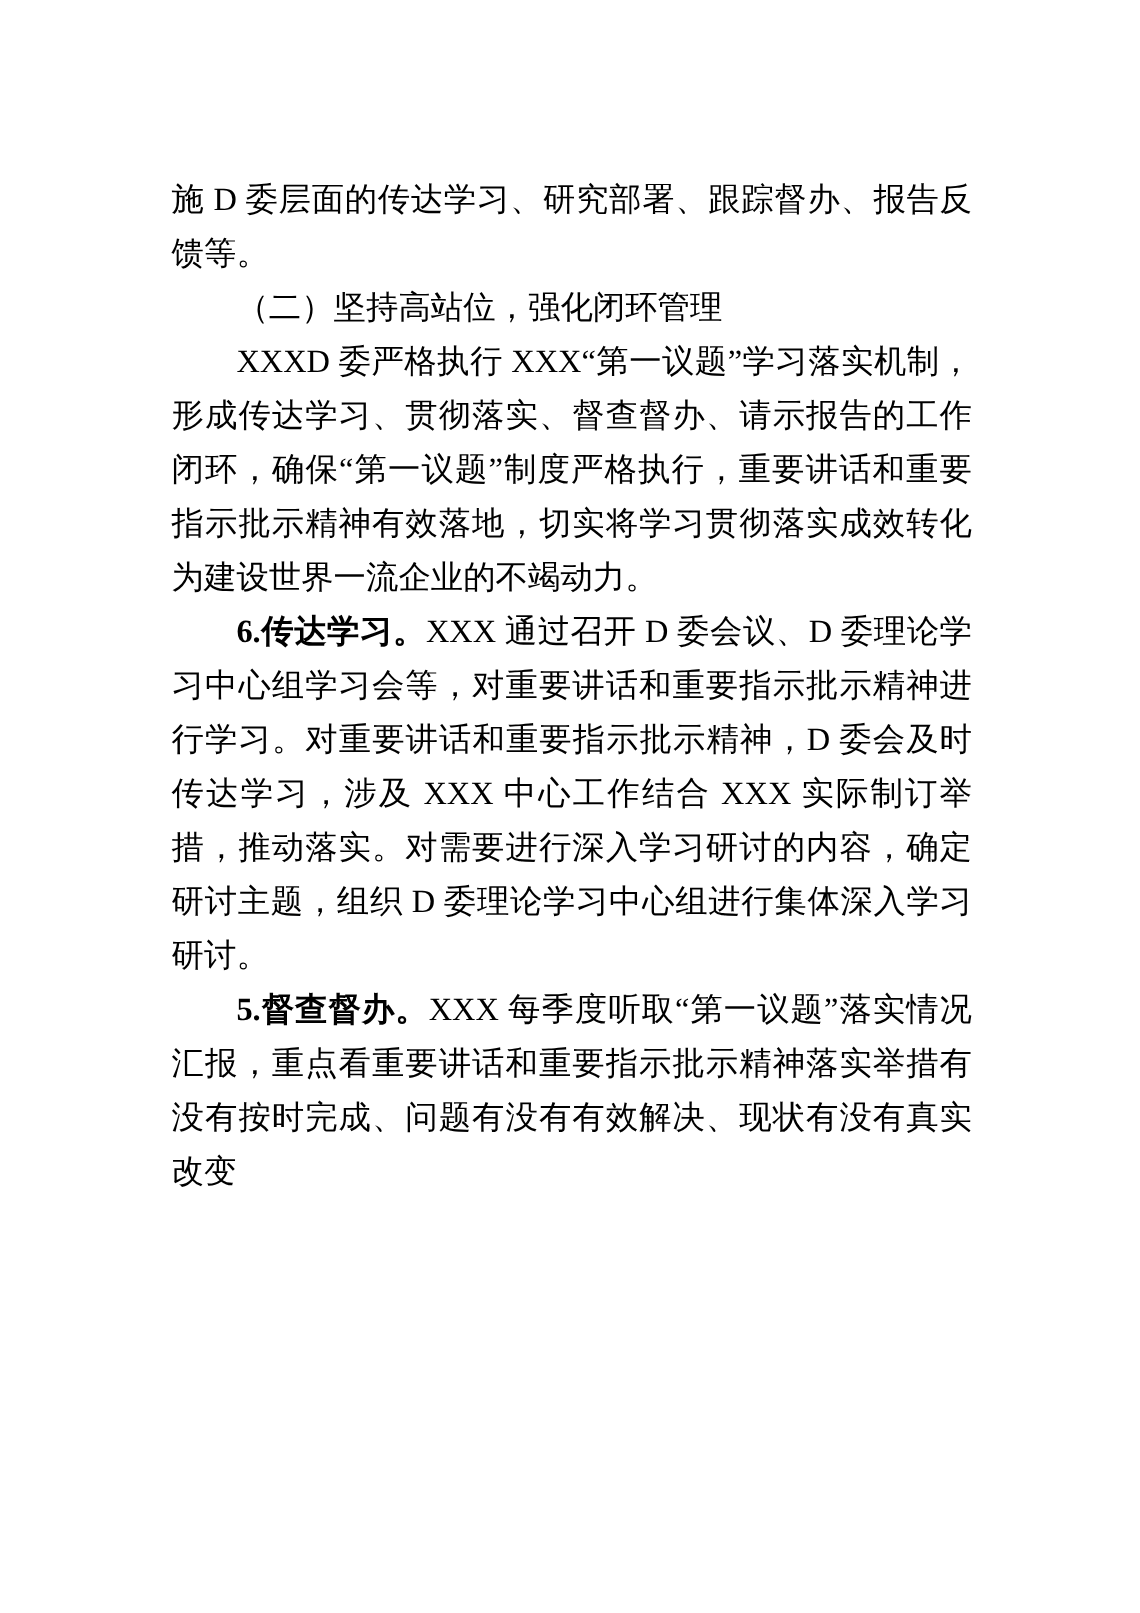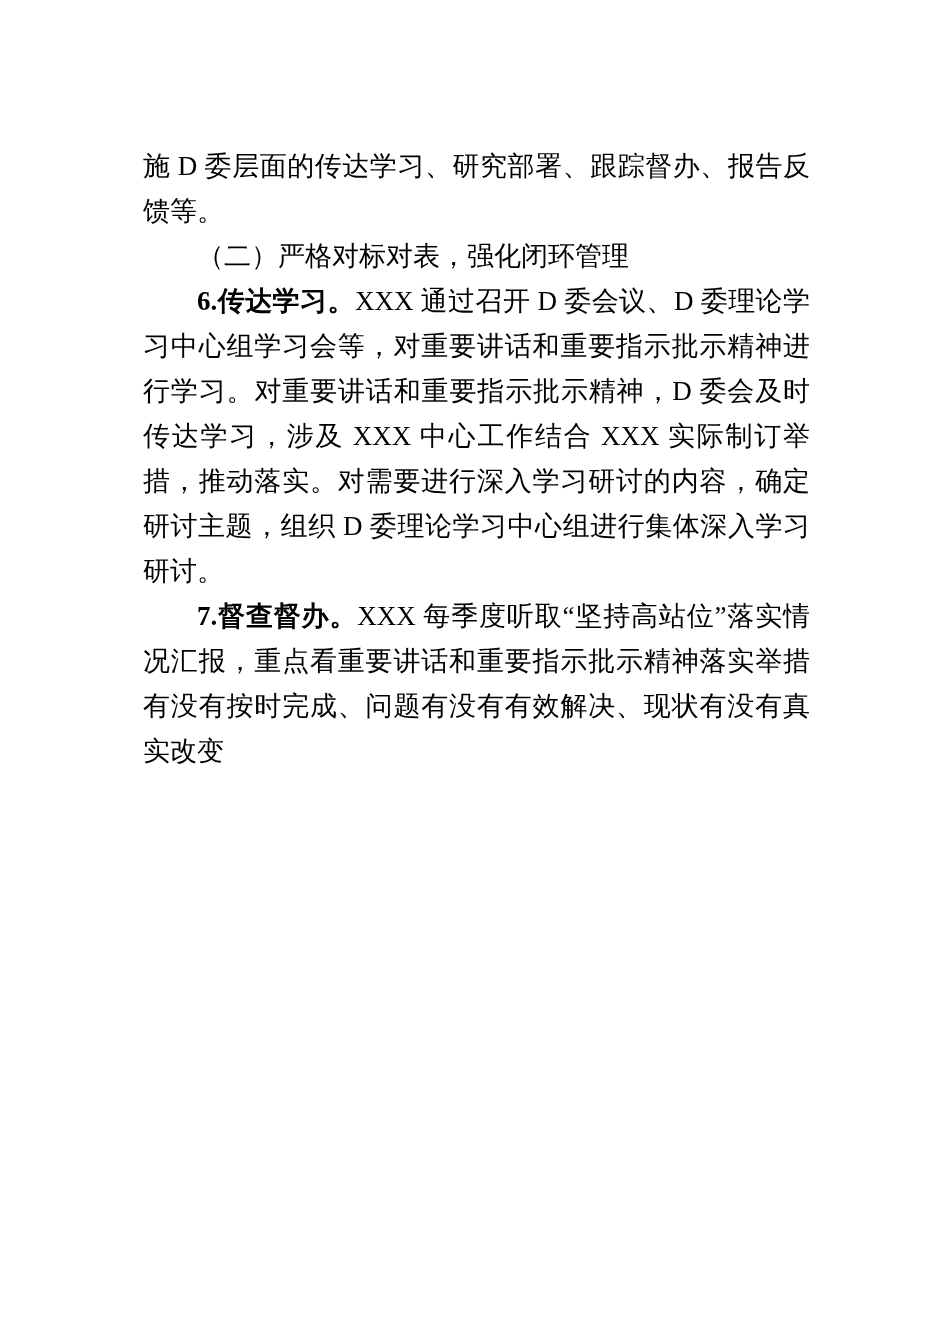--- a/index.html
+++ b/index.html
@@ -43,22 +43,23 @@
   }
 </style>
 </head>
 <body>
 
 <div class="page">
   <div class="content">
 
     <p class="para"><span>施 D 委层面的传达学习、研究部署、跟踪督办、报告反馈等。</span></p>
 
-    <p class="para indent heading"><span>（二）严格对标对表，强化闭环管理</span></p>
+    <p class="para indent heading"><span>（二）坚持高站位，强化闭环管理</span></p>
 
+    <p class="para indent"><span>XXXD 委严格执行 XXX“第一议题”学习落实机制，形成传达学习、贯彻落实、督查督办、请示报告的工作闭环，确保“第一议题”制度严格执行，重要讲话和重要指示批示精神有效落地，切实将学习贯彻落实成效转化为建设世界一流企业的不竭动力。</span></p>
 
     <p class="para indent"><b class="lead">6.传达学习。</b><span>XXX 通过召开 D 委会议、D 委理论学习中心组学习会等，对重要讲话和重要指示批示精神进行学习。对重要讲话和重要指示批示精神，D 委会及时传达学习，涉及 XXX 中心工作结合 XXX 实际制订举措，推动落实。对需要进行深入学习研讨的内容，确定研讨主题，组织 D 委理论学习中心组进行集体深入学习研讨。</span></p>
 
 
-    <p class="para indent"><b class="lead">7.督查督办。</b><span>XXX 每季度听取“坚持高站位”落实情况汇报，重点看重要讲话和重要指示批示精神落实举措有没有按时完成、问题有没有有效解决、现状有没有真实改变</span></p>
+    <p class="para indent"><b class="lead">5.督查督办。</b><span>XXX 每季度听取“第一议题”落实情况汇报，重点看重要讲话和重要指示批示精神落实举措有没有按时完成、问题有没有有效解决、现状有没有真实改变</span></p>
 
   </div>
 </div>
 
 </body></html>

